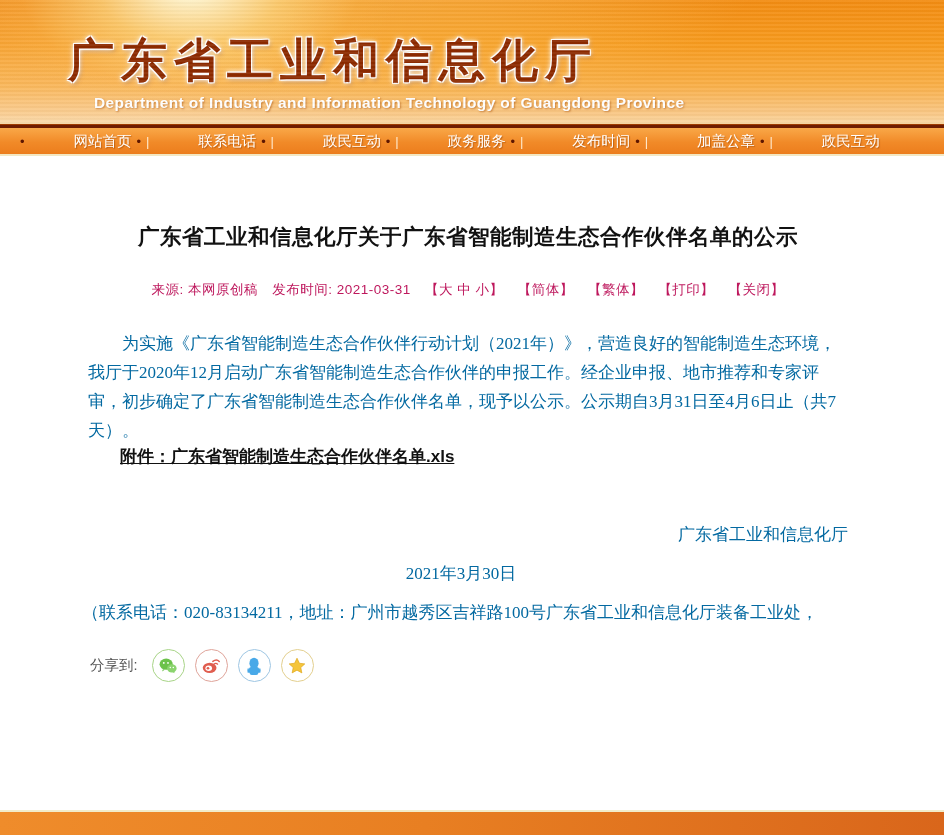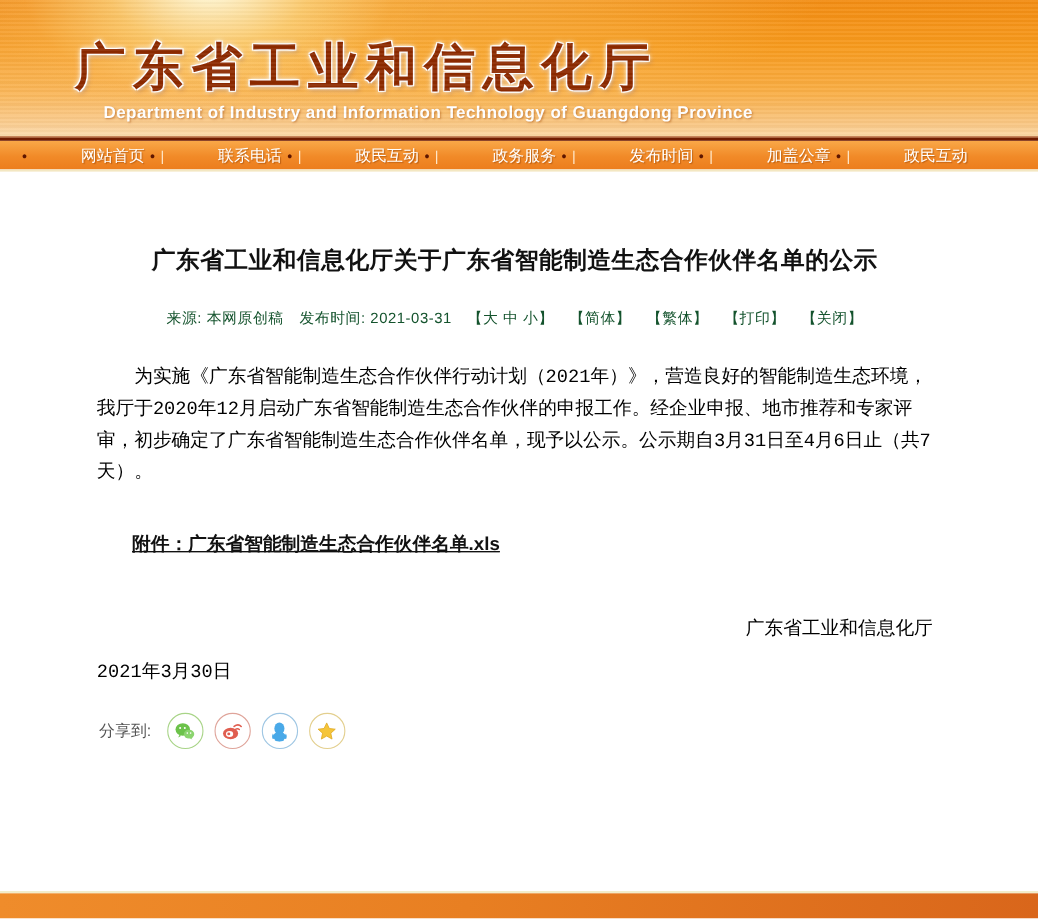--- a/index.html
+++ b/index.html
@@ -94,48 +94,48 @@
     font-size: 21.5px;
     font-weight: bold;
     color: #111111;
     margin-top: 66px;
     letter-spacing: 0.5px;
   }
   .meta-line {
     text-align: center;
     margin-top: 30px;
     font-size: 13.5px;
-    color: #14532d;
+    color: #be185d;
     letter-spacing: 0.5px;
   }
   .meta-line span { margin: 0 5px; }
   .meta-action { cursor: pointer; }
 
   .body-text {
-    font-family: Liberation Mono, monospace;
+    font-family: Liberation Serif, serif;
     font-size: 17px;
-    color: #000000;
+    color: #0369a1;
     line-height: 29px;
   }
   .para { text-indent: 2em; }
   .para-1 { margin-top: 30px; }
   .para-2 { margin-top: 14px; }
 
-  .attachment-row { margin-top: 38px; text-indent: 2em; text-decoration: underline; }
+  .attachment-row { text-indent: 2em; }
   .attachment-link {
     font-family: "Liberation Sans", sans-serif;
     font-size: 17px;
     font-weight: bold;
     color: #111111;
     text-decoration: underline;
     cursor: pointer;
   }
 
   .signature { text-align: right; margin-top: 52px; }
-  .sign-date { text-align: left; margin-top: 10px; padding-right: 14px; }
+  .sign-date { text-align: center; margin-top: 10px; padding-right: 14px; }
 
   .contact-1 { margin-top: 10px; margin-left: -6px; }
   .contact-2 { margin-top: 10px; padding-left: 1em; }
 
   
   .share-row {
     display: flex;
     align-items: center;
     gap: 10px;
     margin: 22px 0 0 2px;
@@ -214,20 +214,21 @@
   <div class="body-text para para-1">为实施《广东省智能制造生态合作伙伴行动计划（2021年）》，营造良好的智能制造生态环境，我厅于2020年12月启动广东省智能制造生态合作伙伴的申报工作。经企业申报、地市推荐和专家评审，初步确定了广东省智能制造生态合作伙伴名单，现予以公示。公示期自3月31日至4月6日止（共7天）。</div>
 
 
   <div class="attachment-row">
     <a class="attachment-link">附件：广东省智能制造生态合作伙伴名单.xls</a>
   </div>
 
   <div class="body-text signature">广东省工业和信息化厅</div>
   <div class="body-text sign-date">2021年3月30日</div>
 
+  <div class="body-text contact-1">（联系电话：020-83134211，地址：广州市越秀区吉祥路100号广东省工业和信息化厅装备工业处，</div>
 
   <div class="share-row">
     <span class="share-label">分享到:</span>
 
     <span class="share-btn btn-wechat">
       <span>
         <svg width="22" height="22" viewBox="0 0 24 24">
           <ellipse cx="10" cy="10" rx="7.2" ry="6.2" fill="#6cc24a"></ellipse>
           <circle cx="7.4" cy="8.6" r="1" fill="#ffffff"></circle>
           <circle cx="12" cy="8.6" r="1" fill="#ffffff"></circle>

